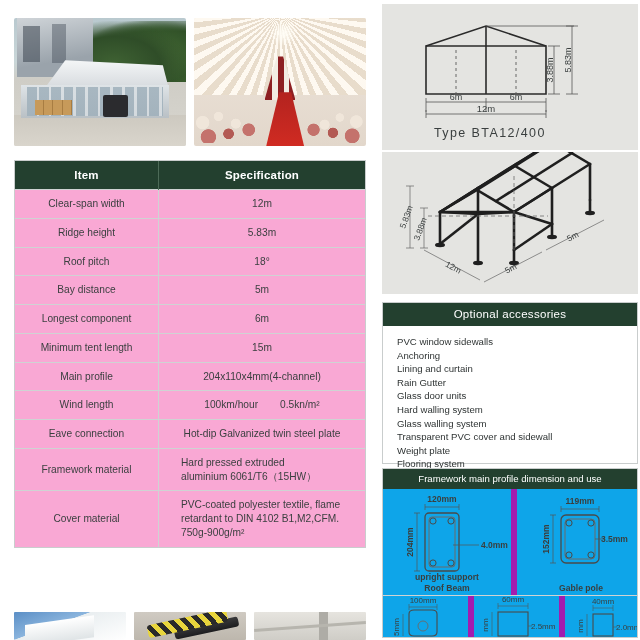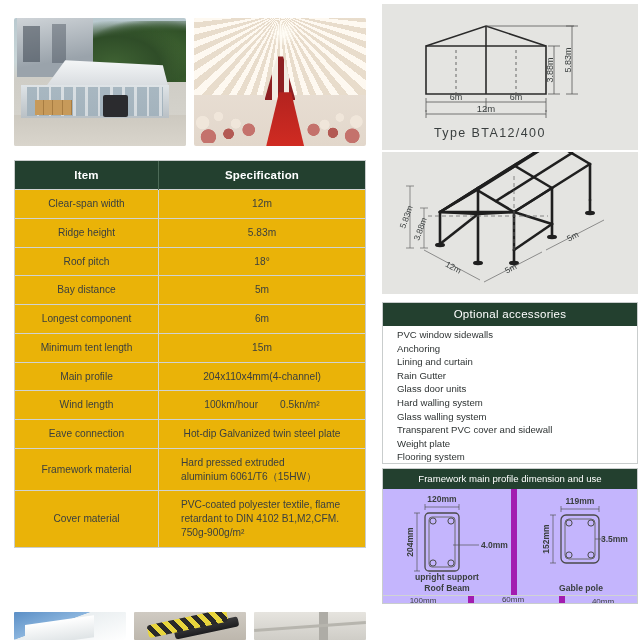--- a/index.html
+++ b/index.html
@@ -71,21 +71,21 @@
      background:
        radial-gradient(circle at 86% 58%, #f0e6da 0 9%, rgba(0,0,0,0) 10%),
        radial-gradient(circle at 62% 50%, #f0e6da 0 8%, rgba(0,0,0,0) 9%),
        radial-gradient(circle at 40% 64%, #f0e6da 0 9%, rgba(0,0,0,0) 10%),
        radial-gradient(circle at 80% 86%, #c4726c 0 10%, rgba(0,0,0,0) 11%),
        radial-gradient(circle at 52% 80%, #b35a54 0 9%, rgba(0,0,0,0) 10%),
        radial-gradient(circle at 24% 74%, #c4726c 0 9%, rgba(0,0,0,0) 10%); }
 
   
   .spec-table { position:absolute; left:14px; top:160px; width:352px;
-     border:1px solid #c9cdcd; border-collapse:collapse; background:#eab308; }
+     border:1px solid #c9cdcd; border-collapse:collapse; background:#f9a8d4; }
   .spec-table table { width:100%; border-collapse:collapse; }
   .spec-table th {
      background:#23402f; color:#fff; font-size:11.5px; font-weight:bold;
      padding:8px 4px; letter-spacing:.2px; }
   .spec-table th.c1 { width:41%; border-right:1px solid #4d6b58; }
   .spec-table td { font-size:10.2px; color:#3a3f3f; text-align:center;
      padding:7px 5px; border-top:1px solid #cfd3d3; line-height:1.35; }
   .spec-table td.c1 { border-right:1px solid #cfd3d3; width:41%; }
   .spec-table td.c2 { text-align:center; }
   .spec-table td.c2.ml { text-align:left; padding-left:22px; }
@@ -114,25 +114,25 @@
   .right-col { position:absolute; left:380px; top:0; width:260px; height:640px; background:#fff; }
 
   .draw-panel { position:absolute; left:2px; width:256px; background:#e4e4e1; }
   #front-elev { top:4px; height:146px; }
   #iso-view   { top:152px; height:142px; }
 
   .acc-panel { position:absolute; left:2px; top:302px; width:256px; height:162px;
      border:1px solid #c9cdcd; background:#fff; }
   .acc-head { background:#23402f; color:#fff; font-size:11.5px; text-align:center;
      padding:5px 0 6px; letter-spacing:.3px; }
-  .acc-list { padding:2px 0 0 14px; }
+  .acc-list { padding:9px 0 0 14px; }
   .acc-list li { list-style:none; font-size:9.6px; color:#2f3434; line-height:1.42; }
 
-  .prof-panel { position:absolute; left:2px; top:468px; width:256px; height:136px;
-     border:1px solid #c9cdcd; background:#c4b5fd; overflow:hidden; }
+  .prof-panel { position:absolute; left:2px; top:468px; width:256px; height:170px;
+     border:1px solid #c9cdcd; background:#0ea5e9; overflow:hidden; }
   .prof-head { background:#23402f; color:#fff; font-size:9.6px; text-align:center;
      padding:4px 0 5px; }
   .prof-top { display:flex; height:106px;font-weight:bold; }
   .prof-cell { flex:1; position:relative; }
   .prof-cell + .prof-cell { border-left:6px solid #a21caf; }
   .prof-bottom { display:flex; height:44px; border-top:1px solid #cfd3d3; }
   .prof-cap { position:absolute; bottom:2px; left:0; width:100%; text-align:center;
      font-size:8.6px; color:#3a3f3f; line-height:1.2; }
   svg { display:block; }
   .dimtxt { font-family:"Liberation Sans", sans-serif; fill:#3a3f3f; }

